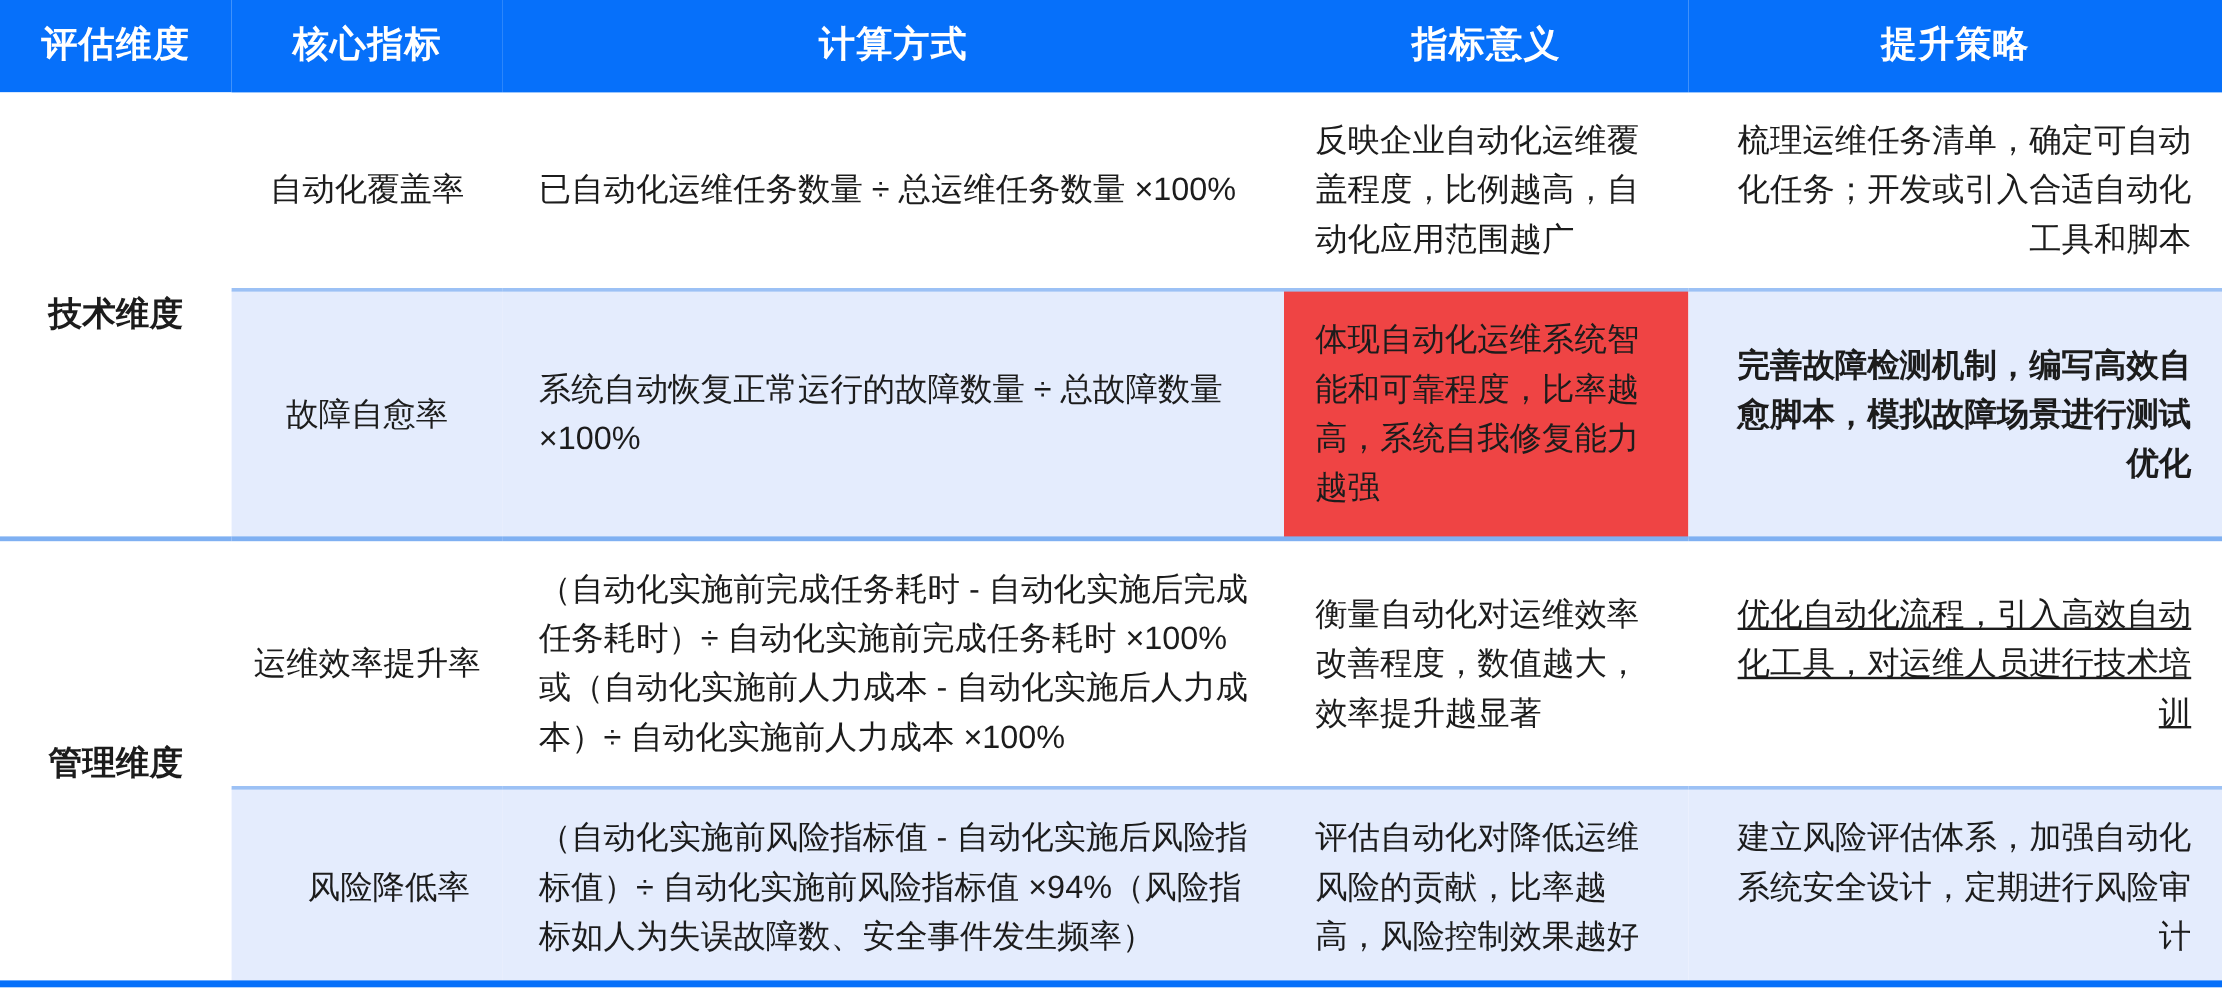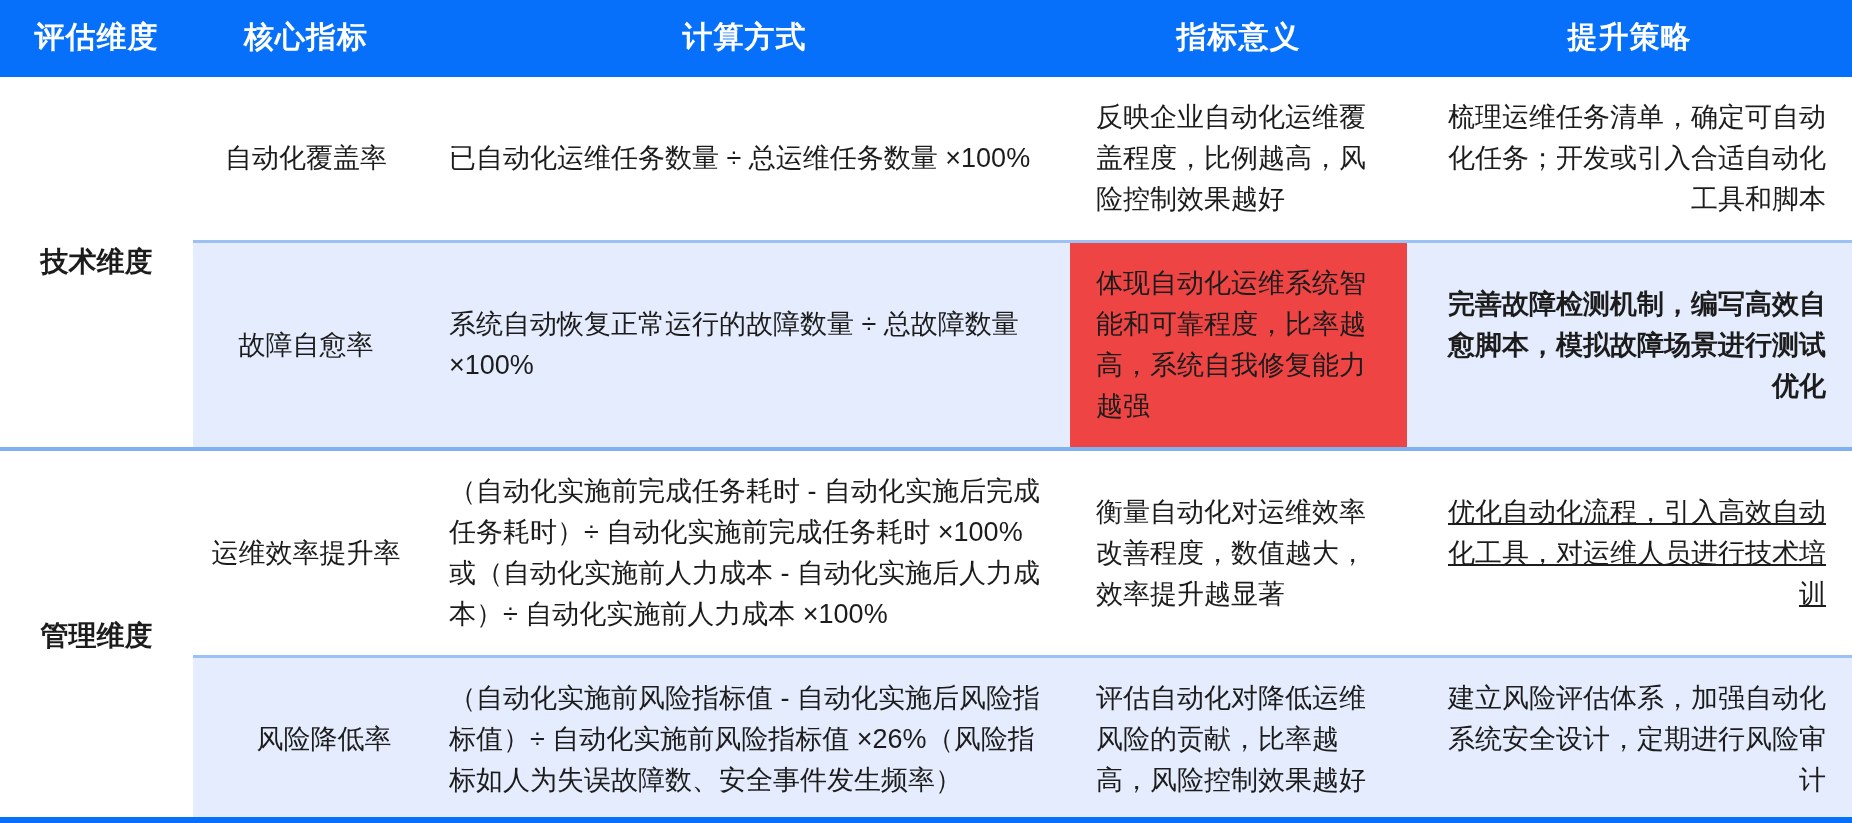--- a/index.html
+++ b/index.html
@@ -137,42 +137,42 @@
         <th style="background: rgb(6, 112, 250);">提升策略</th>
       </tr>
     </thead>
 
     <tbody>
 
       <tr class="grp1-r1">
         <td class="dim-cell" rowspan="2">技术维度</td>
         <td class="kpi-cell">自动化覆盖率</td>
         <td class="calc-cell">已自动化运维任务数量 ÷ 总运维任务数量 ×100%</td>
-        <td class="mean-cell">反映企业自动化运维覆盖程度，比例越高，风险控制效果越好</td>
+        <td class="mean-cell">反映企业自动化运维覆盖程度，比例越高，自动化应用范围越广</td>
         <td class="strat-cell">梳理运维任务清单，确定可自动化任务；开发或引入合适自动化工具和脚本</td>
       </tr>
 
       <tr class="alt inner-div grp1-r2">
         <td class="kpi-cell" style="background: rgb(228, 236, 253); border-top: 3px solid rgb(156, 193, 245);">故障自愈率</td>
         <td class="calc-cell" style="background: rgb(228, 236, 253); border-top: 3px solid rgb(156, 193, 245);">系统自动恢复正常运行的故障数量 ÷ 总故障数量 ×100%</td>
         <td class="mean-cell" style="background: #ef4444; border-top: 3px solid rgb(156, 193, 245);">体现自动化运维系统智能和可靠程度，比率越高，系统自我修复能力越强</td>
         <td class="strat-cell" style="background: rgb(228, 236, 253); border-top: 3px solid rgb(156, 193, 245); font-weight: bold;">完善故障检测机制，编写高效自愈脚本，模拟故障场景进行测试优化</td>
       </tr>
 
       <tr class="group-div grp2-r1">
         <td class="dim-cell" rowspan="2" style="border-top: 4px solid rgb(127, 176, 242);">管理维度</td>
         <td class="kpi-cell" style="border-top: 4px solid rgb(127, 176, 242);">运维效率提升率</td>
         <td class="calc-cell" style="border-top: 4px solid rgb(127, 176, 242);">（自动化实施前完成任务耗时 - 自动化实施后完成任务耗时）÷ 自动化实施前完成任务耗时 ×100% 或（自动化实施前人力成本 - 自动化实施后人力成本）÷ 自动化实施前人力成本 ×100%</td>
         <td class="mean-cell" style="border-top: 4px solid rgb(127, 176, 242);">衡量自动化对运维效率改善程度，数值越大，效率提升越显著</td>
         <td class="strat-cell" style="border-top: 4px solid rgb(127, 176, 242); text-decoration: underline;">优化自动化流程，引入高效自动化工具，对运维人员进行技术培训</td>
       </tr>
 
       <tr class="alt inner-div grp2-r2">
         <td class="kpi-cell" style="background: rgb(228, 236, 253); border-top: 3px solid rgb(156, 193, 245); padding-left: 48px;">风险降低率</td>
-        <td class="calc-cell" style="background: rgb(228, 236, 253); border-top: 3px solid rgb(156, 193, 245);">（自动化实施前风险指标值 - 自动化实施后风险指标值）÷ 自动化实施前风险指标值 ×26%（风险指标如人为失误故障数、安全事件发生频率）</td>
+        <td class="calc-cell" style="background: rgb(228, 236, 253); border-top: 3px solid rgb(156, 193, 245);">（自动化实施前风险指标值 - 自动化实施后风险指标值）÷ 自动化实施前风险指标值 ×94%（风险指标如人为失误故障数、安全事件发生频率）</td>
         <td class="mean-cell" style="background: rgb(228, 236, 253); border-top: 3px solid rgb(156, 193, 245);">评估自动化对降低运维风险的贡献，比率越高，风险控制效果越好</td>
         <td class="strat-cell" style="background: rgb(228, 236, 253); border-top: 3px solid rgb(156, 193, 245); font-family: Liberation Serif, serif;">建立风险评估体系，加强自动化系统安全设计，定期进行风险审计</td>
       </tr>
 
     </tbody>
   </table>
 
   <div class="bottom-rule" style="background: rgb(6, 112, 250);"></div>
 
 </div>

